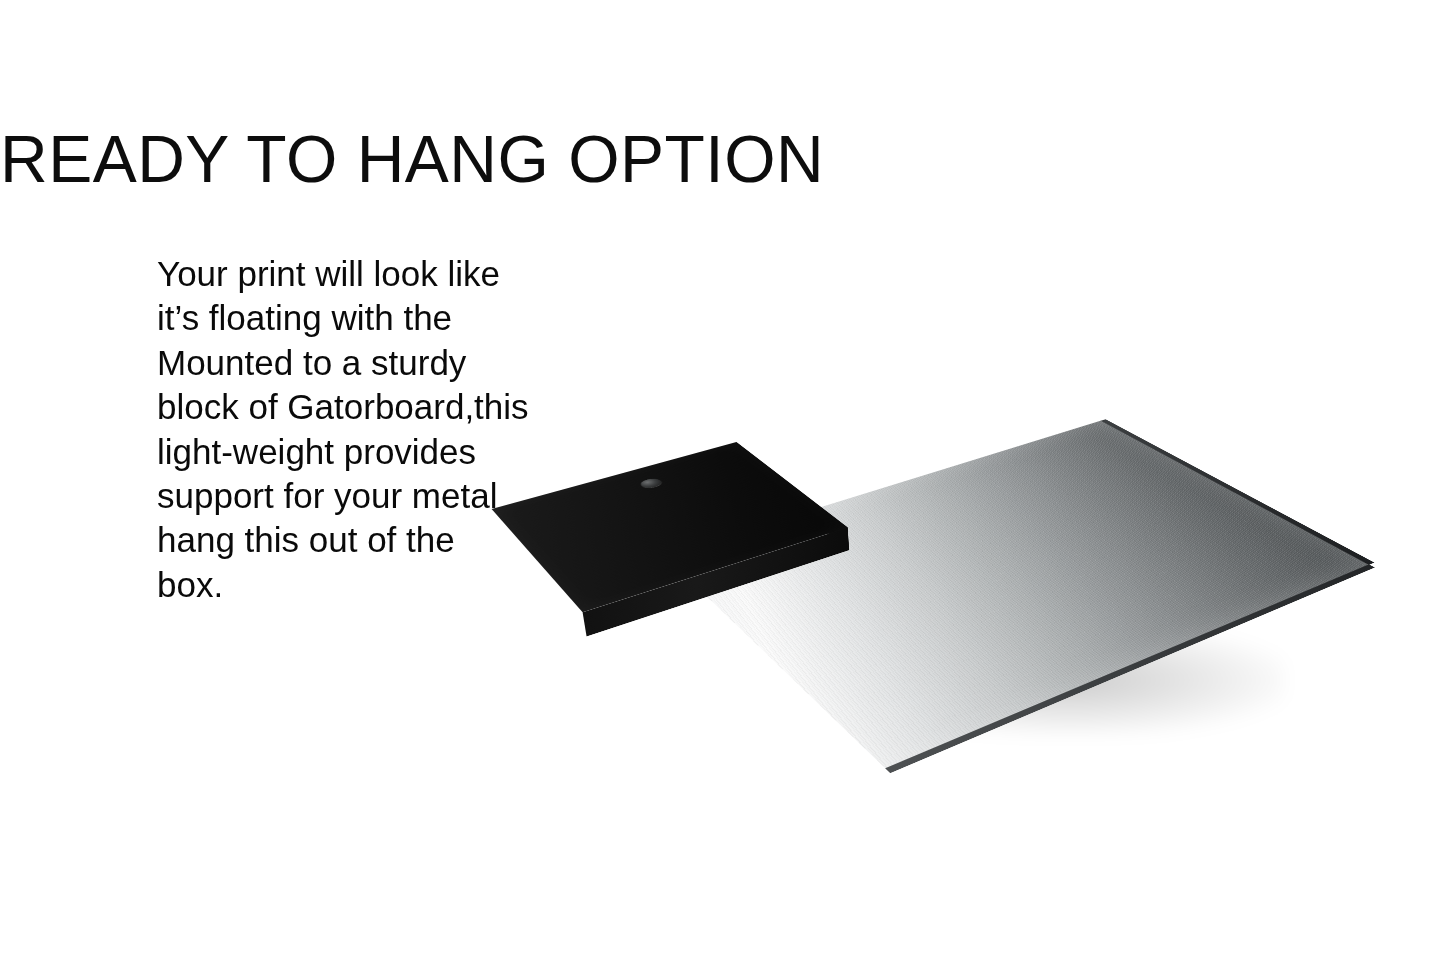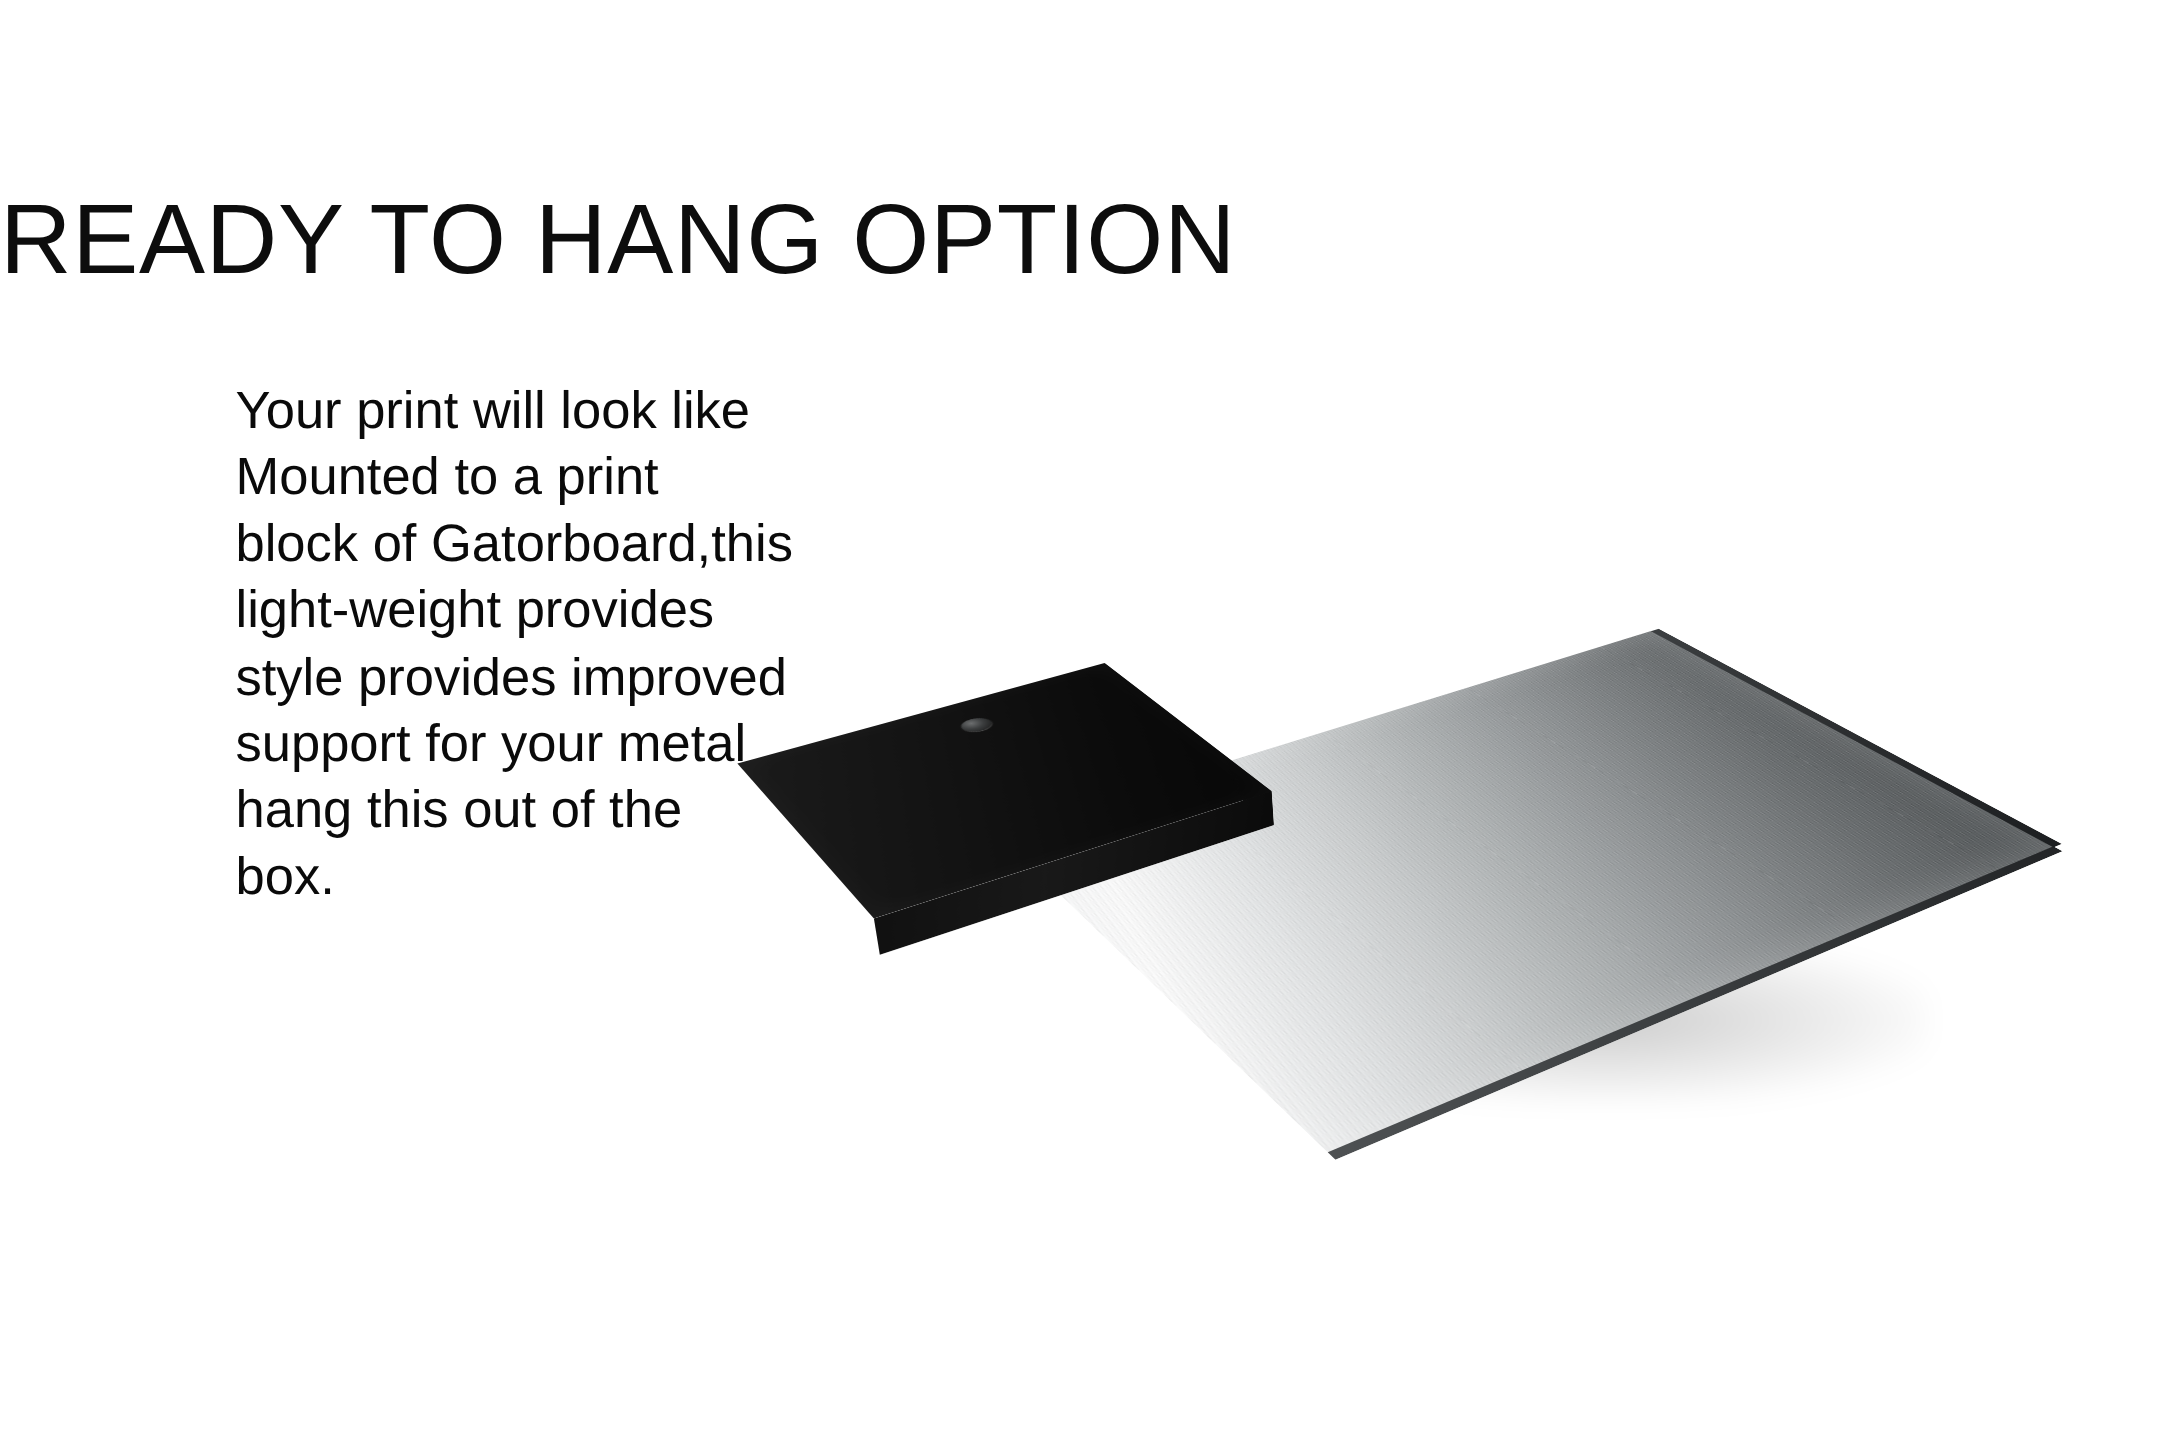--- a/index.html
+++ b/index.html
@@ -191,24 +191,24 @@
 </style>
 </head>
 <body>
 
 <div id="slide">
 
   <h1 id="slide-title">READY TO HANG OPTION</h1>
 
   <div id="body-copy">
     <span class="line">Your print will look like</span>
-    <span class="line">Mounted to a print</span>
+    <span class="line">it’s floating with the</span>
+    <span class="line">Mounted to a sturdy</span>
     <span class="line">block of Gatorboard,this</span>
     <span class="line">light-weight provides</span>
-    <span class="line">style provides improved</span>
     <span class="line">support for your metal</span>
     <span class="line">hang this out of the</span>
     <span class="line">box.</span>
   </div>
 
   <div id="product-figure">
     <div class="drop-shadow"></div>
     <div id="product-stage">
       <div class="scene">
 

